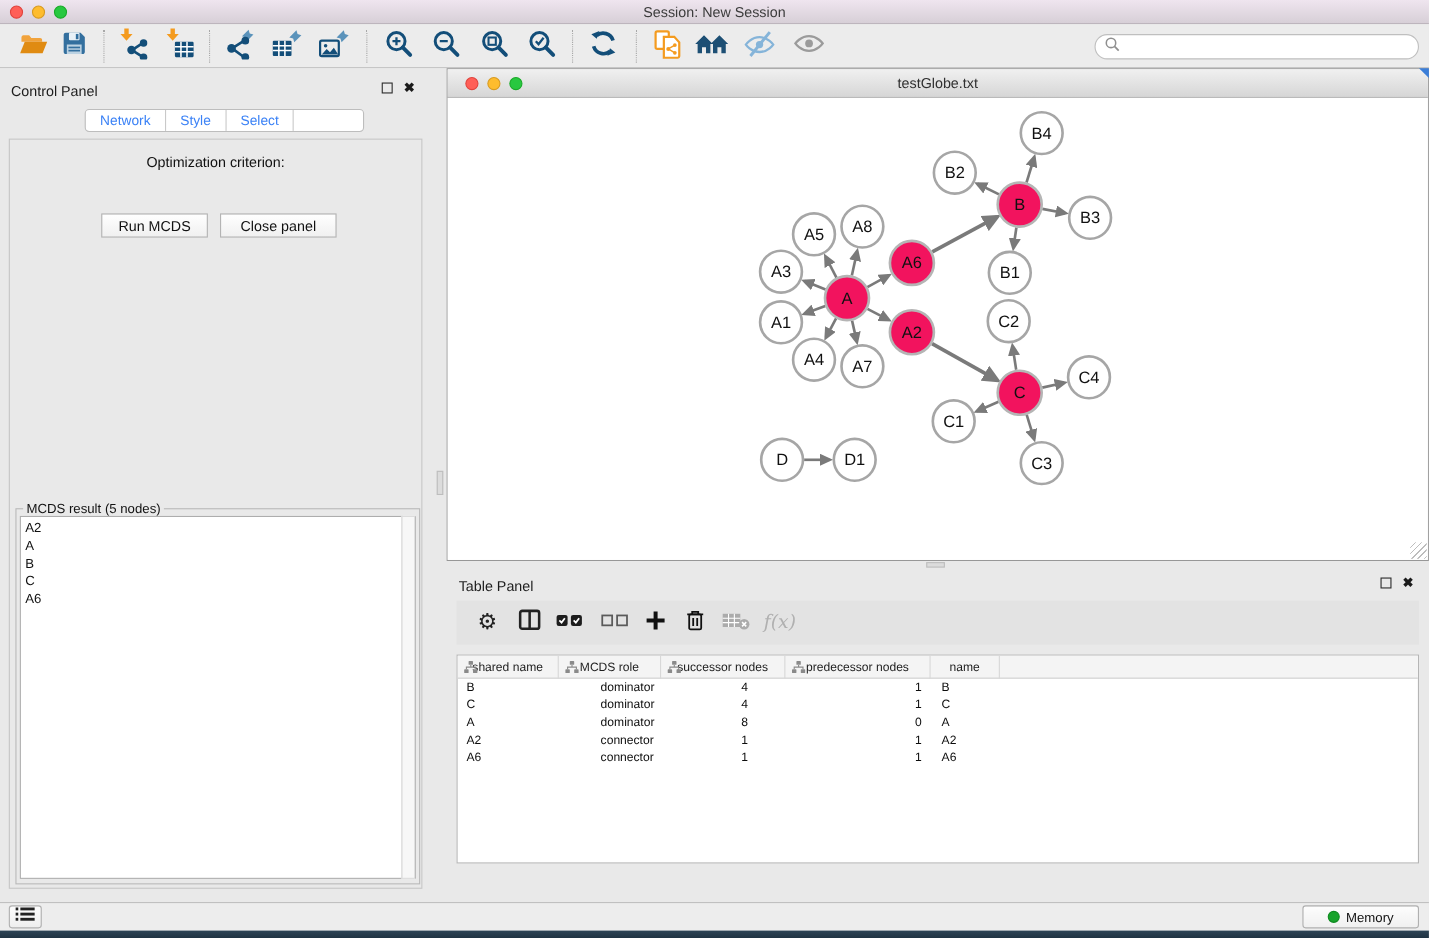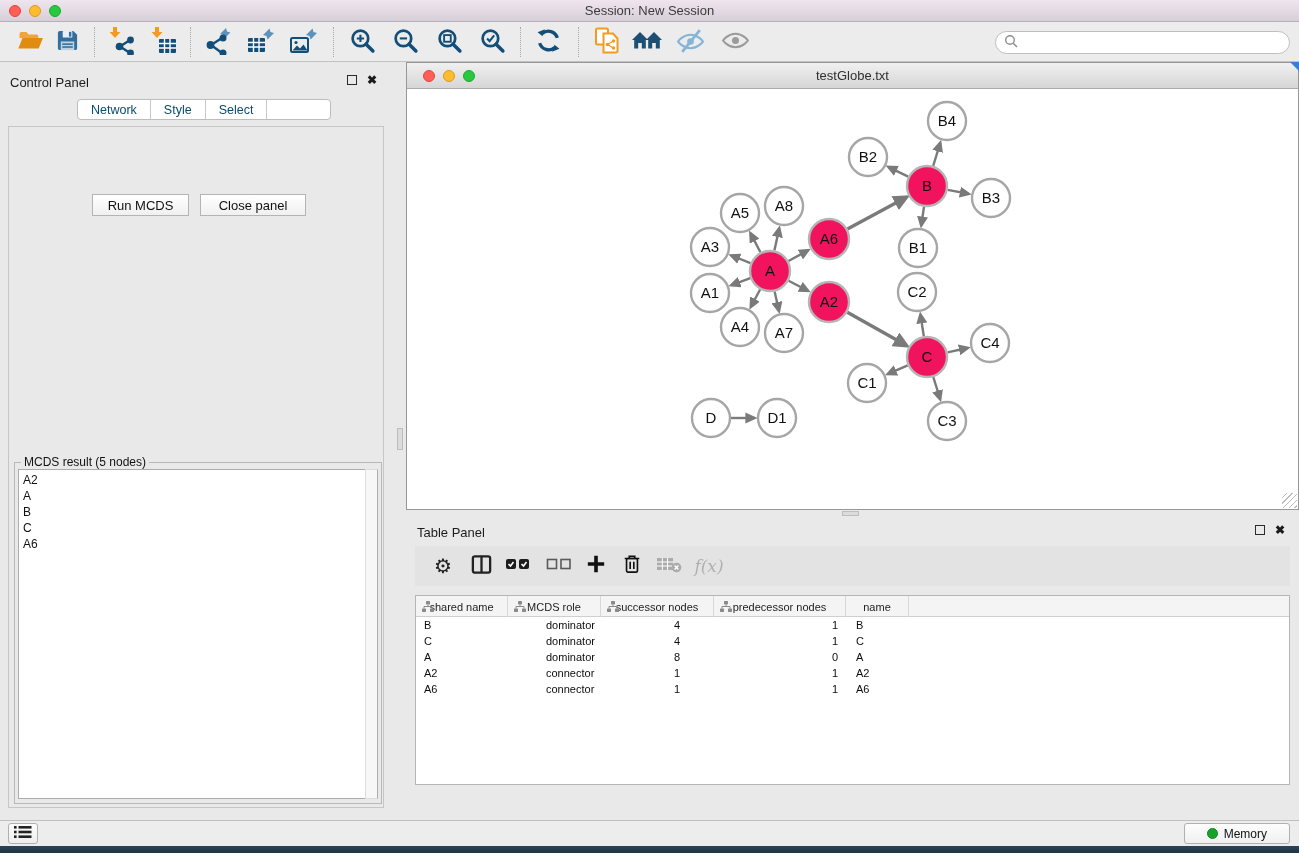--- a/index.html
+++ b/index.html
@@ -32,21 +32,21 @@
   #main { position:absolute; left:0; top:62px; width:1299px; height:758px; background:#e9e9e9; }
 
   
   #control-panel { position:absolute; left:0; top:4px; width:392px; height:758px; }
   .panel-title { position:absolute; left:10px; top:9px; font-size:13px; color:#1c1c1c; }
   .panel-btns { position:absolute; display:flex; gap:10px; align-items:center; }
   .float-box { width:10px; height:10px; border:1.6px solid #2b2b2b; background:transparent; }
   .close-x { font-size:12px; font-weight:bold; color:#1b1b1b; line-height:10px; }
   .seg { display:flex; border:1px solid #bdbdbd; border-radius:4px; background:#fff;
     overflow:hidden; font-size:12.5px; height:21px; }
-  .seg > div { padding:0 13px; border-right:1px solid #c9c9c9; color:#0c4a6e;
+  .seg > div { padding:0 13px; border-right:1px solid #c9c9c9; color:#3b82f6;
     display:flex; align-items:center; white-space:nowrap; }
   .seg > div:last-child { border-right:none;margin-top:25px; }
   .seg > div.active { background:linear-gradient(#58a6fd,#2e86f7); color:#fff; }
   #cp-tabs { position:absolute; left:77px; top:33px; }
   #cp-box { position:absolute; left:8px; top:60px; width:376px; height:682px;
     border:1px solid #c6c6c6; }
   #opt-label { position:absolute; left:0; top:74px; width:392px; text-align:center;
     font-size:13px; color:#111; }
   #criterion { position:absolute; left:43px; top:95px; width:313px; height:23px;
     background:#fff; border:1px solid #b3b3b3; border-radius:4px;
@@ -290,20 +290,21 @@
       <div class="float-box"></div>
       <div class="close-x">✖</div>
     </div>
     <div id="cp-tabs" class="seg">
       <div>Network</div>
       <div>Style</div>
       <div>Select</div>
       <div class="active">MCDS</div>
     </div>
     <div id="cp-box"></div>
+    <div id="opt-label">Optimization criterion:</div>
     <div class="btn" style="left:92px; top:128px; width:97px;">Run MCDS</div>
     <div class="btn" style="left:200px; top:128px; width:106px;">Close panel</div>
     <div id="fieldset">
       <span id="fs-legend">MCDS result (5 nodes)</span>
       <div id="result-list">
         <div class="list-item">A2</div>
         <div class="list-item">A</div>
         <div class="list-item">B</div>
         <div class="list-item">C</div>
         <div class="list-item">A6</div>

